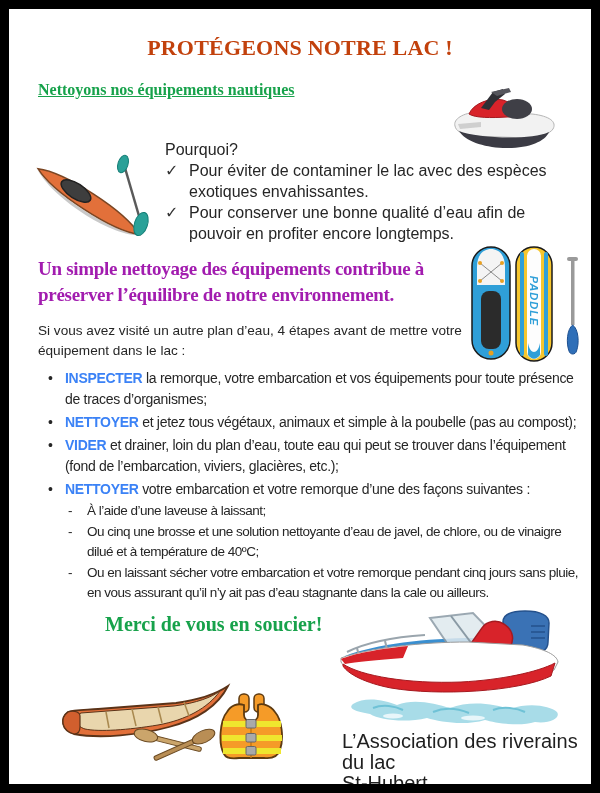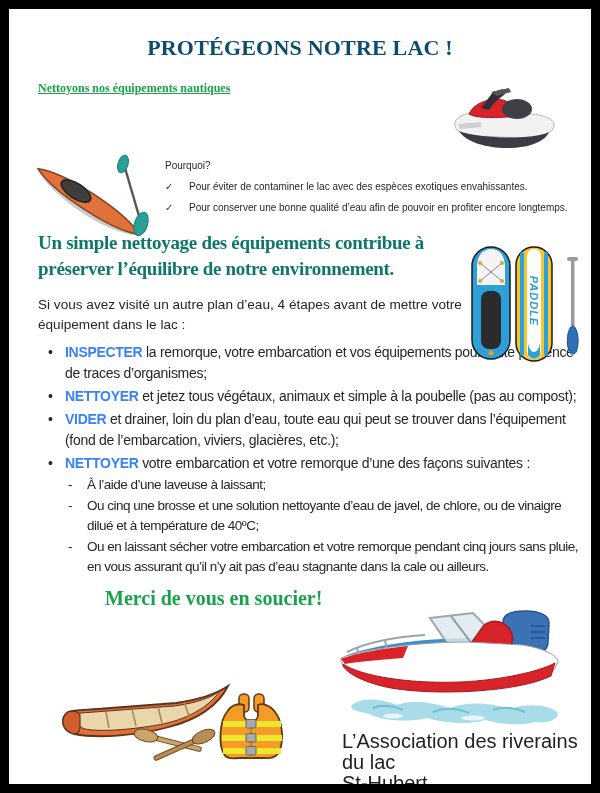--- a/index.html
+++ b/index.html
@@ -14,48 +14,48 @@
     color: #262626;
     overflow: hidden;
   }
   .title {
     margin: 26px 0 0;
     text-align: center;
     font-family: "Liberation Serif", "DejaVu Serif", serif;
     font-weight: bold;
     font-size: 22px;
     letter-spacing: 0.2px;
-    color: #0c4a6e;
+    color: #c2410c;
   }
   .subtitle {
     margin: 20px 0 0 29px;
     width: fit-content;
     font-family: "Liberation Serif", "DejaVu Serif", serif;
     font-weight: bold;
-    font-size: 12px;
+    font-size: 16px;
     color: #17a24b;
     text-decoration: underline;
   }
   .why {
-    margin: 59px 0 0 156px;
+    margin: 40px 0 0 156px;
     width: 412px;
-    font-size: 10px;
+    font-size: 16px;
     line-height: 21px;
   }
   .check-row { display: flex; }
   .check { flex: 0 0 24px; color: #333; }
   .green-msg {
     margin: 12px 0 13px 29px;
     width: 455px;
     font-family: "Liberation Serif", "DejaVu Serif", serif;
     font-weight: bold;
     font-size: 19px;
     line-height: 26px;
     letter-spacing: -0.3px;
-    color: #0f766e;
+    color: #a21caf;
   }
   .intro {
     margin: 13px 0 0 29px;
     width: 432px;
     font-size: 13.6px;
     line-height: 20px;
   }
   .steps {
     margin: 7px 0 0 39px;
     width: 535px;

